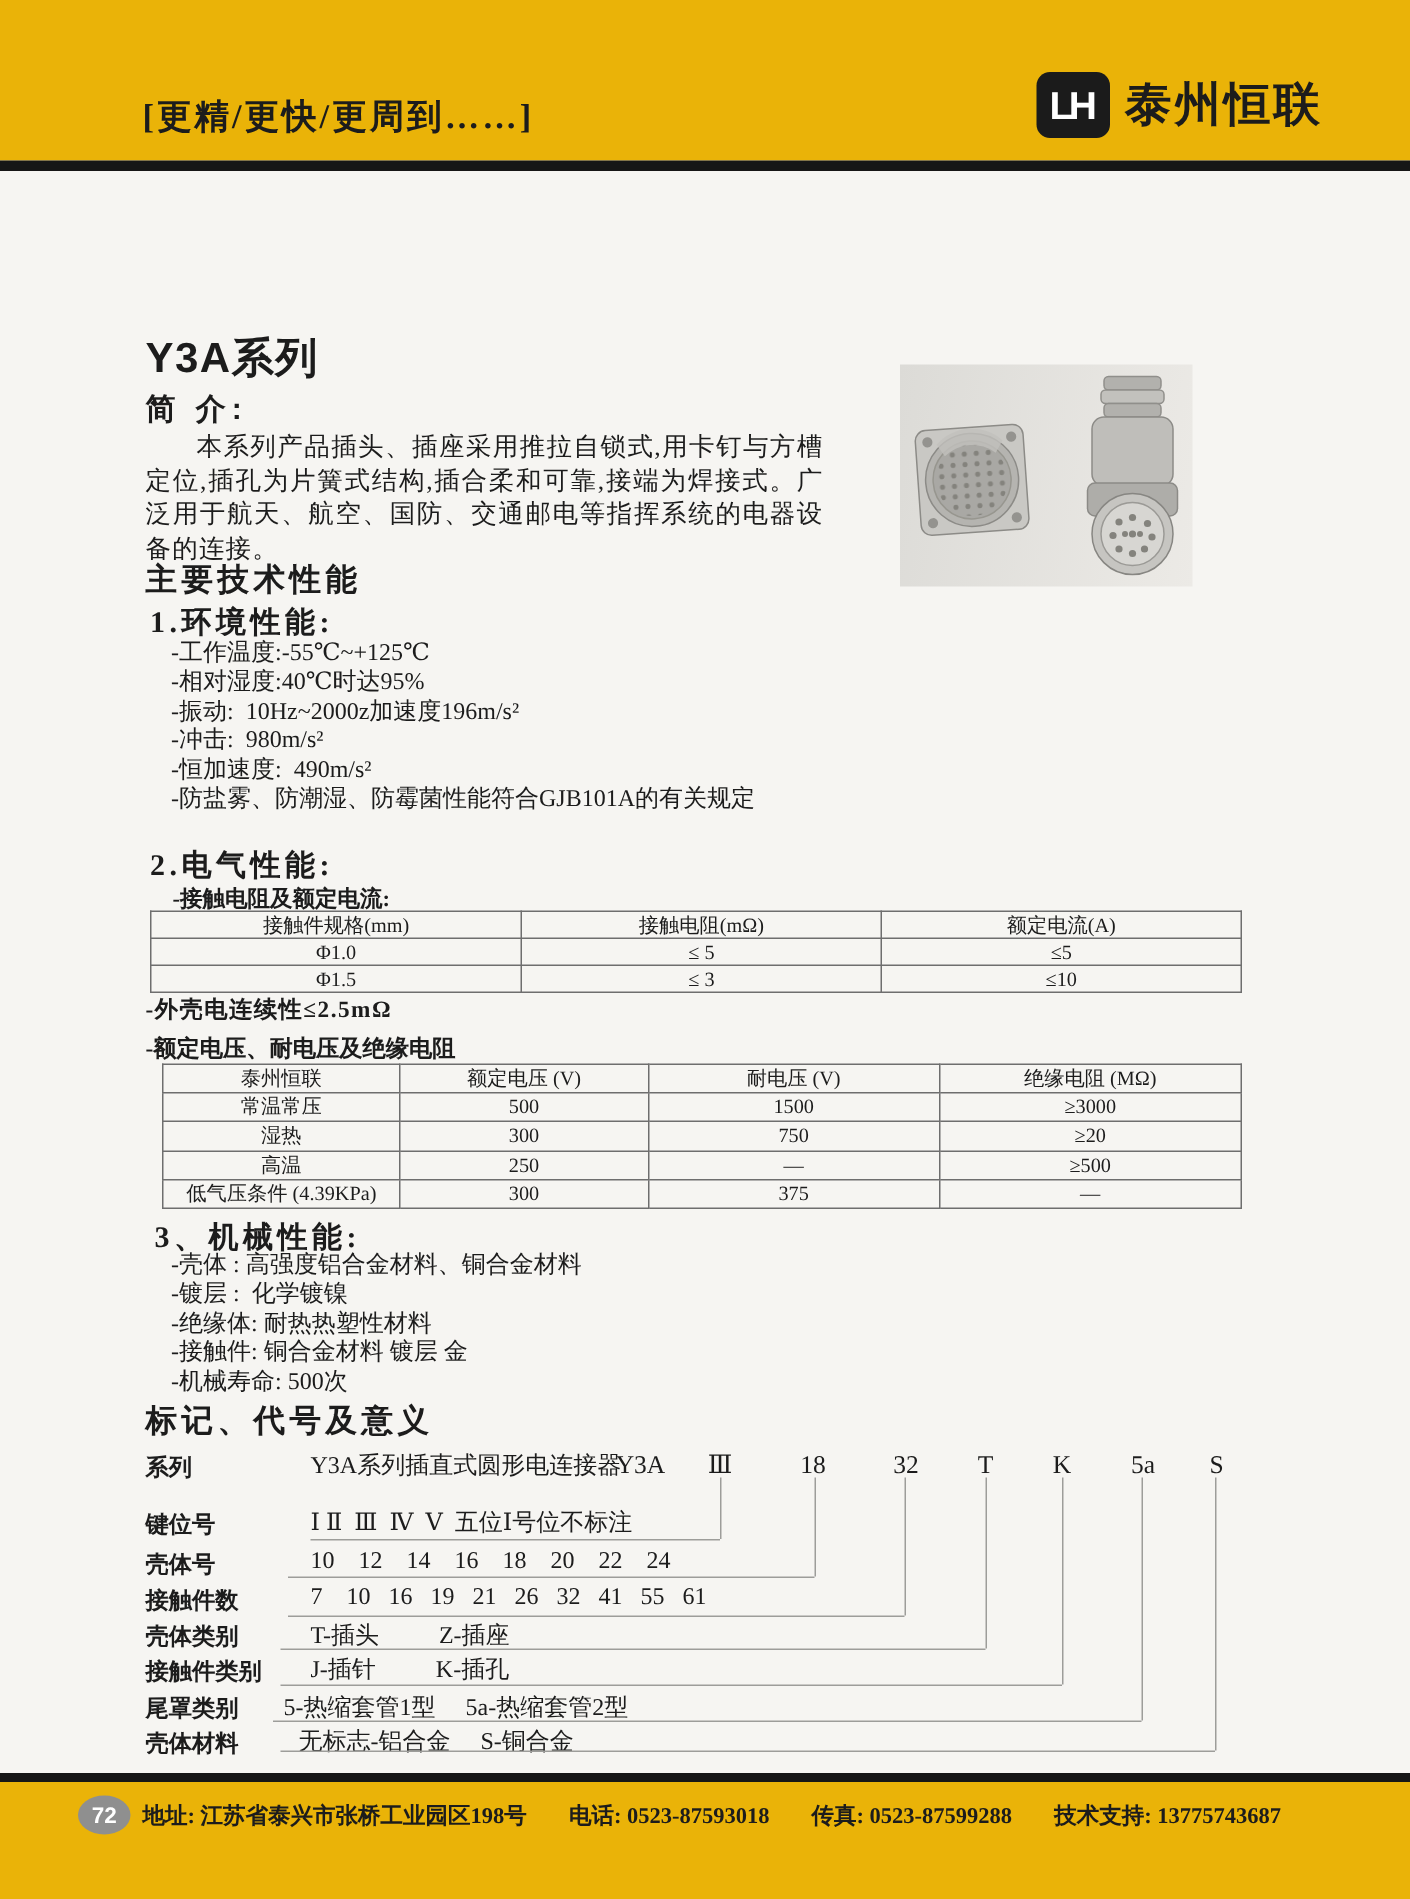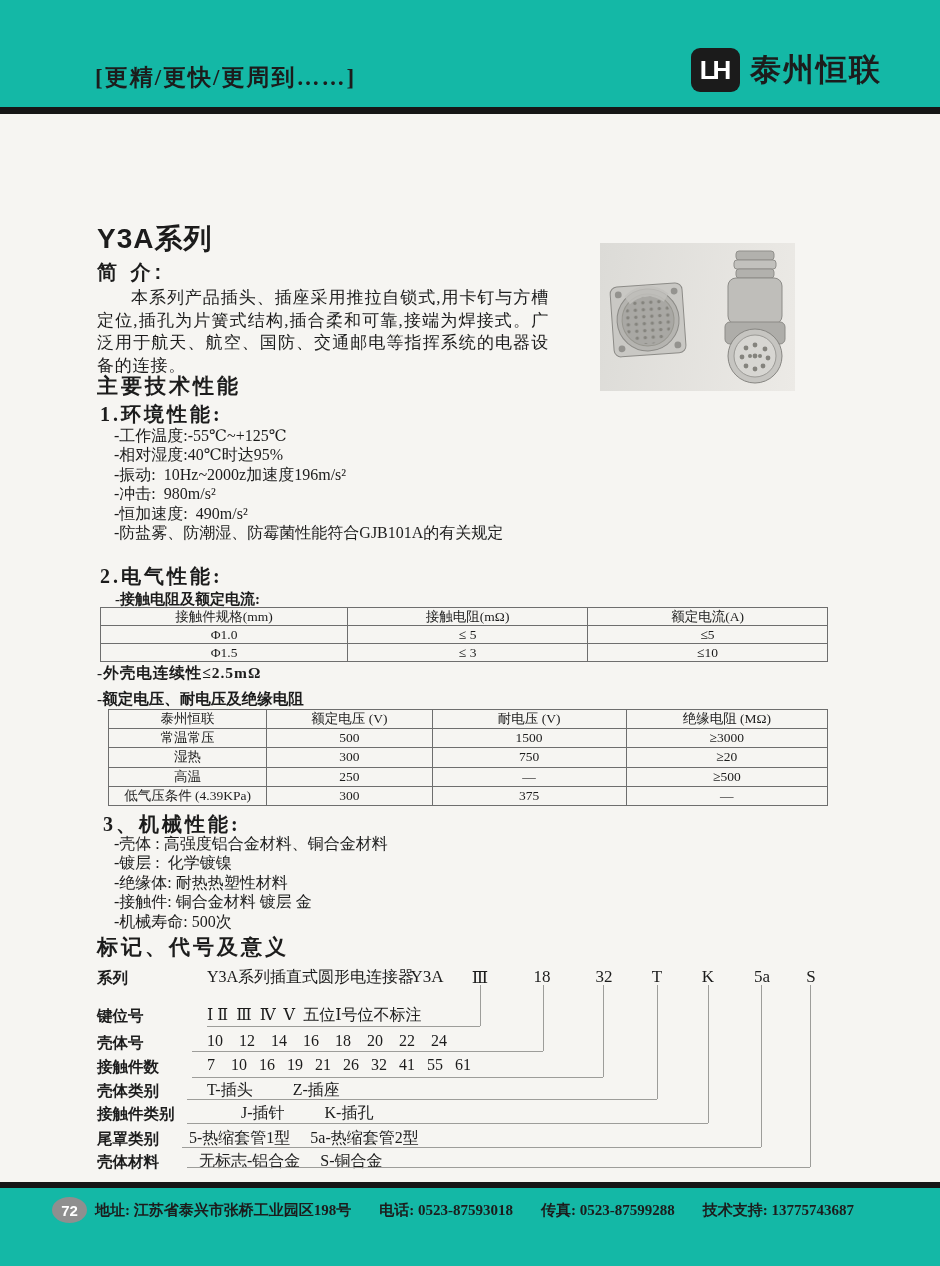--- a/index.html
+++ b/index.html
@@ -1,21 +1,21 @@
 <!DOCTYPE html>
 <html><head>
 <meta charset="utf-8">
 <style>
   html,body{margin:0;padding:0;}
   .page{position:relative;width:940px;height:1266px;background:#f6f5f2;overflow:hidden;
         font-family:"Liberation Serif","DejaVu Serif",serif;color:#1c1c1c;}
   .abs{position:absolute;}
   .sans{font-family:"Liberation Sans","DejaVu Sans",sans-serif;}
   
-  .band{left:0;right:0;background:#14b8a6;}
+  .band{left:0;right:0;background:#eab308;}
   .rule{left:0;right:0;background:#161616;}
   .slogan{left:95px;top:62px;font-size:23px;font-weight:700;letter-spacing:2px;}
   .brand{right:58px;top:48px;display:flex;align-items:center;gap:10px;}
   .logo-box{width:46px;height:44px;background:#1b1b1b;border-radius:9px;display:flex;
             align-items:center;justify-content:center;color:#fff;font-weight:900;
             font-size:26px;letter-spacing:-3px;font-family:"Liberation Sans",sans-serif;padding-right:3px;}
   .brand-text{font-size:31px;font-weight:900;letter-spacing:2px;}
   
   .title{left:97px;top:220px;font-size:28px;font-weight:900;letter-spacing:1px;}
   .h-intro{left:97px;top:259px;font-size:20px;font-weight:800;letter-spacing:4px;}
@@ -218,21 +218,21 @@
 
     <div class="mk-label" style="top:44px;">键位号</div>
     <div class="mk-value" style="left:110px;top:43px;">Ⅰ Ⅱ  Ⅲ  Ⅳ  Ⅴ  五位Ⅰ号位不标注</div>
     <div class="mk-label" style="top:71px;">壳体号</div>
     <div class="mk-value" style="left:110px;top:70px;">10    12    14    16    18    20    22    24</div>
     <div class="mk-label" style="top:95px;">接触件数</div>
     <div class="mk-value" style="left:110px;top:94px;">7    10   16   19   21   26   32   41   55   61</div>
     <div class="mk-label" style="top:119px;">壳体类别</div>
     <div class="mk-value" style="left:110px;top:118px;">T-插头          Z-插座</div>
     <div class="mk-label" style="top:142px;">接触件类别</div>
-    <div class="mk-value" style="left:110px;top:141px;margin-left:34px;">J-插针          K-插孔</div>
+    <div class="mk-value" style="left:110px;top:141px;">J-插针          K-插孔</div>
     <div class="mk-label" style="top:167px;">尾罩类别</div>
     <div class="mk-value" style="left:92px;top:166px;">5-热缩套管1型     5a-热缩套管2型</div>
     <div class="mk-label" style="top:190px;">壳体材料</div>
     <div class="mk-value" style="left:102px;top:189px;">无标志-铝合金     S-铜合金</div>
 
     <div class="mk-vline" style="left:383px;top:23px;height:41px;"></div>
     <div class="mk-vline" style="left:446px;top:23px;height:66px;"></div>
     <div class="mk-vline" style="left:506px;top:23px;height:92px;"></div>
     <div class="mk-vline" style="left:560px;top:23px;height:114px;"></div>
     <div class="mk-vline" style="left:611px;top:23px;height:138px;"></div>

